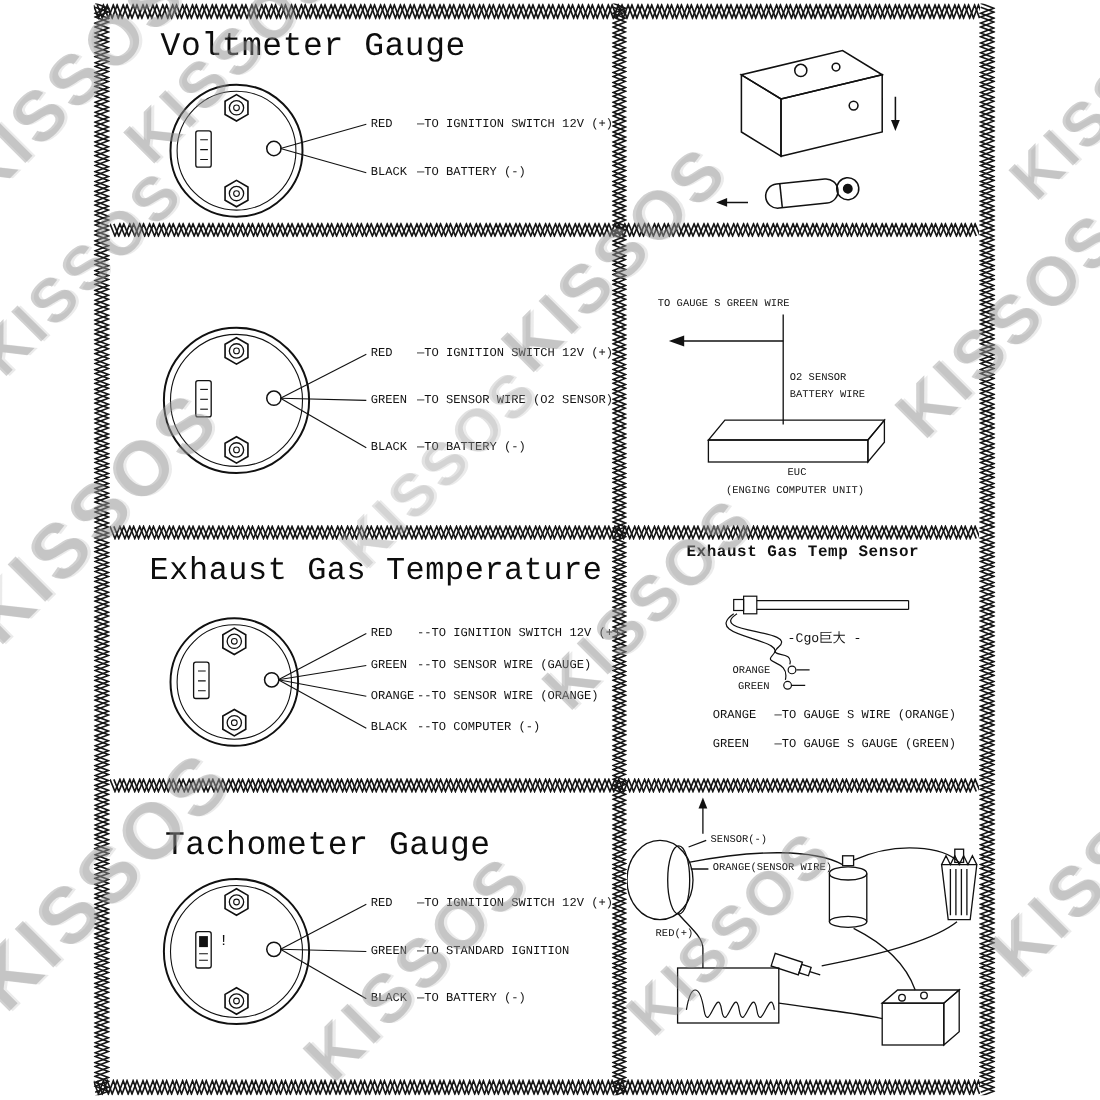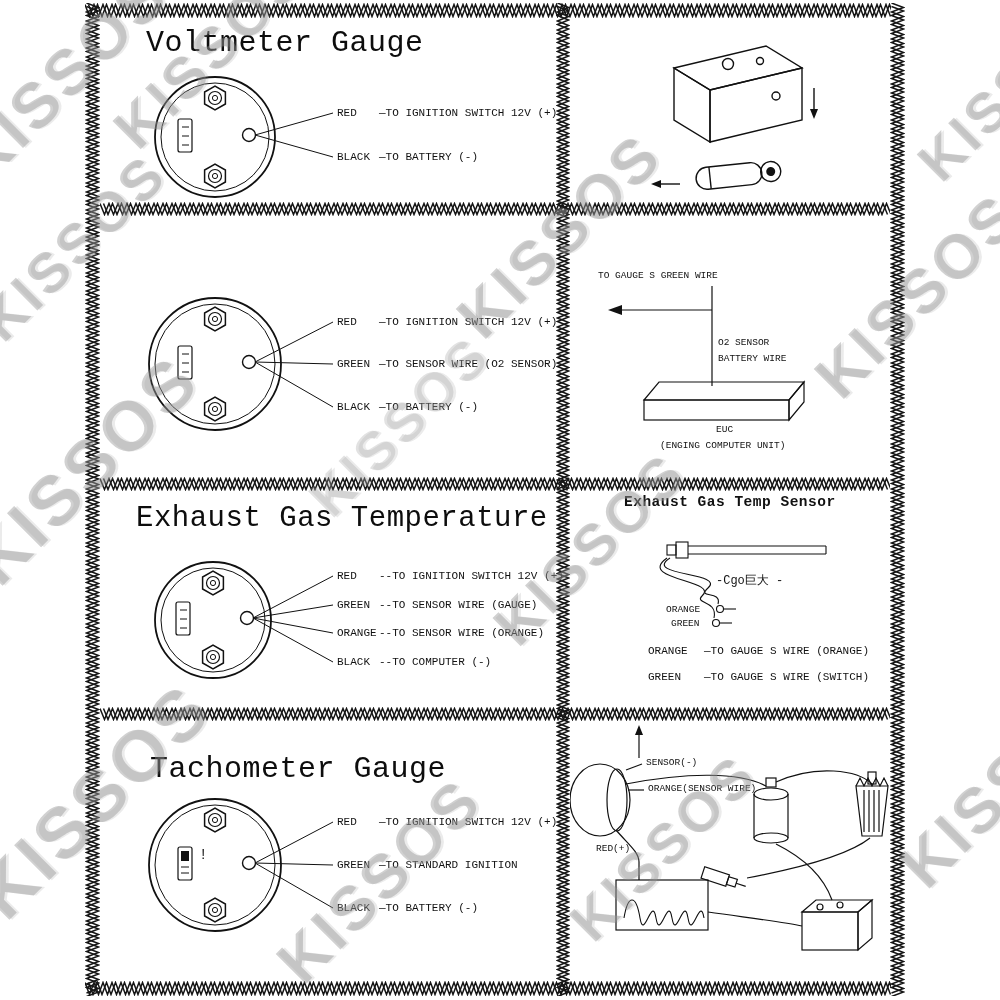--- a/index.html
+++ b/index.html
@@ -269,21 +269,21 @@
     <div class="panel-subtitle" style="left:54px;top:6px">Exhaust Gas Temp Sensor</div>
     <div class="t9" style="left:146px;top:88px;font-size:12px">-Cgo巨大 -</div>
     <div class="t9" style="left:96px;top:116px">ORANGE</div>
     <div class="t9" style="left:101px;top:130px">GREEN</div>
     <div class="wire-row" style="left:78px;top:158px">
       <span class="wire-name" style="width:56px">ORANGE</span>
         <span class="wire-desc">—TO GAUGE S WIRE (ORANGE)</span>
     </div>
     <div class="wire-row" style="left:78px;top:184px">
       <span class="wire-name" style="width:56px">GREEN</span>
-        <span class="wire-desc">—TO GAUGE S WIRE (SWITCH)</span>
+        <span class="wire-desc">—TO GAUGE S GAUGE (GREEN)</span>
     </div>
   </section>
 
   <section class="panel" style="left:570px;top:722px;width:320px;height:259px">
     <svg class="art" viewBox="0 0 320 259">
       <g stroke="#111" fill="none" stroke-width="1.2">
         <ellipse cx="30" cy="78" rx="30" ry="36"></ellipse>
         <ellipse cx="47" cy="78" rx="10" ry="31"></ellipse>
         <line x1="69" y1="36" x2="69" y2="8"></line>
         <polygon points="69,3 65,13 73,13" fill="#111" stroke="none"></polygon>

